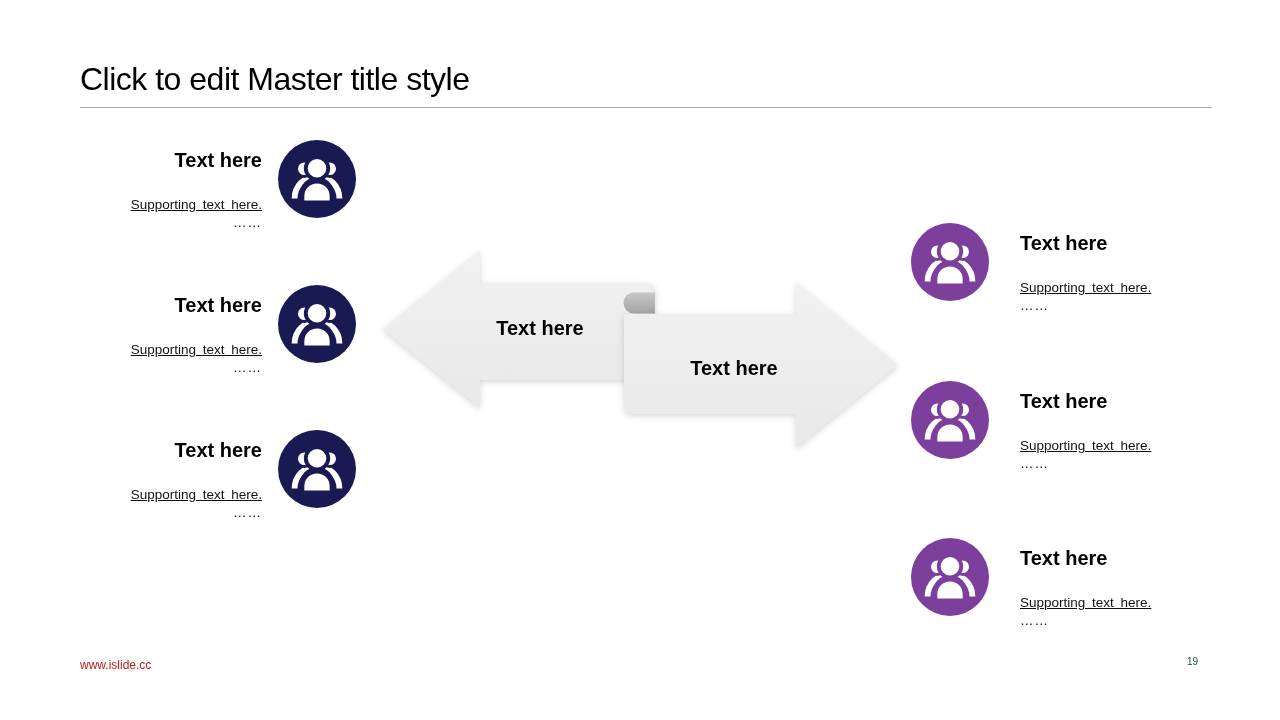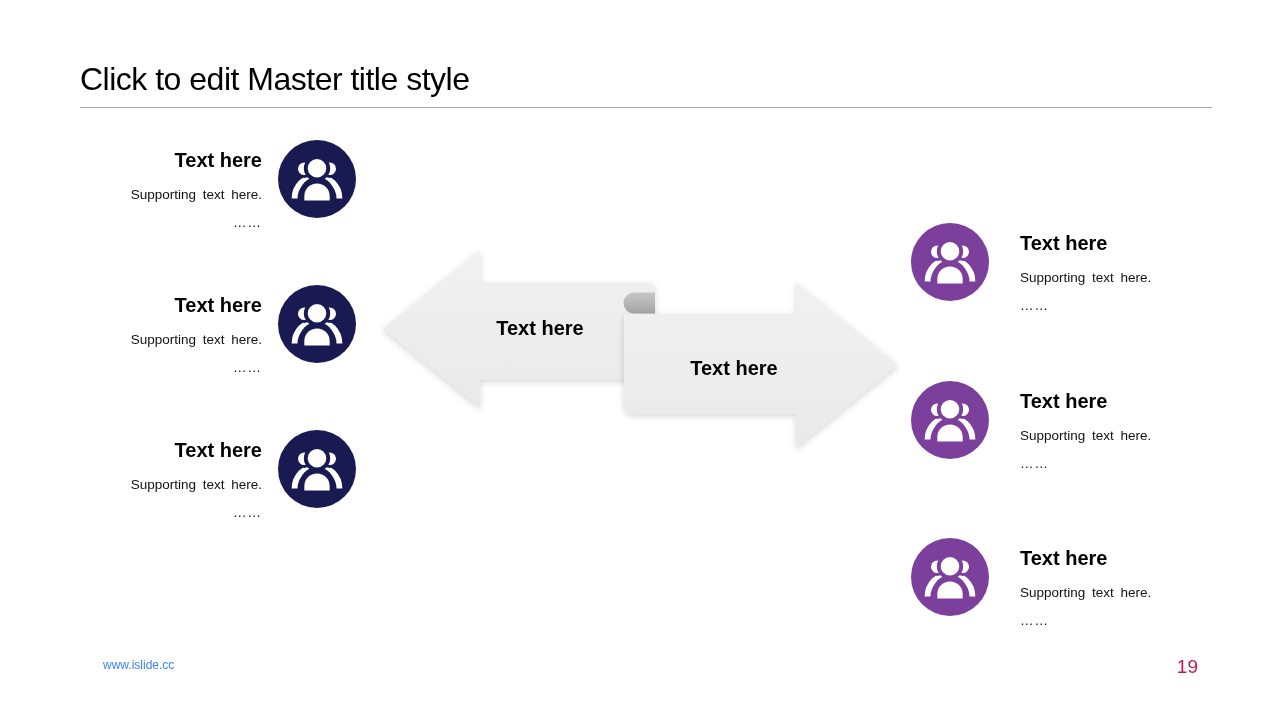--- a/index.html
+++ b/index.html
@@ -20,22 +20,22 @@
     left:80px;top:107px;width:1132px;height:1px;background:#a9a9a9;
   }
 
   
   .item{width:210px;height:110px;}
   .item .item-title{
     position:absolute;top:10px;left:0;right:0;
     font-size:20px;font-weight:700;color:#000;line-height:20px;
   }
   .item .item-sub{
-    position:absolute;top:48px;left:0;right:0;
-    font-size:13.5px;color:#111;line-height:14px;word-spacing:3px;
+    position:absolute;top:58px;left:0;right:0;
+    font-size:13.5px;color:#111;line-height:14px;word-spacing:3px;text-decoration:underline;
   }
   .item .item-dots{
     position:absolute;top:76px;left:0;right:0;
     font-size:13.5px;color:#111;line-height:14px;letter-spacing:1px;
   }
   .item.align-right .item-title,
   .item.align-right .item-sub,
   .item.align-right .item-dots{text-align:right;}
 
   
@@ -43,22 +43,22 @@
   .badge-navy{--bg:#1a1a53;}
   .badge-purple{--bg:#7c3f9c;}
 
   
   .arrow-label{
     width:170px;text-align:center;
     font-size:20px;font-weight:700;color:#000;line-height:22px;
   }
 
   
-  .footer-url{left:80px;top:658px;font-size:12px;color:#3b82f6;margin-left:23px;}
-  .page-number{left:1160px;top:656px;width:38px;text-align:right;font-size:19px;color:#be185d;}
+  .footer-url{left:80px;top:658px;font-size:12px;color:#b91c1c;}
+  .page-number{left:1160px;top:656px;width:38px;text-align:right;font-size:10px;color:#14532d;}
 
   .soft-shadow{filter:drop-shadow(0 2px 3px rgba(0,0,0,0.16));}
 </style>
 </head>
 <body>
 
 <svg width="0" height="0" style="position:absolute" aria-hidden="true">
   <defs>
     <symbol id="ppl-icon" viewBox="0 0 80 80">
       <path d="M 17 60 A 23 23 0 0 1 63 60" stroke="#ffffff" stroke-width="6" fill="none"></path>

